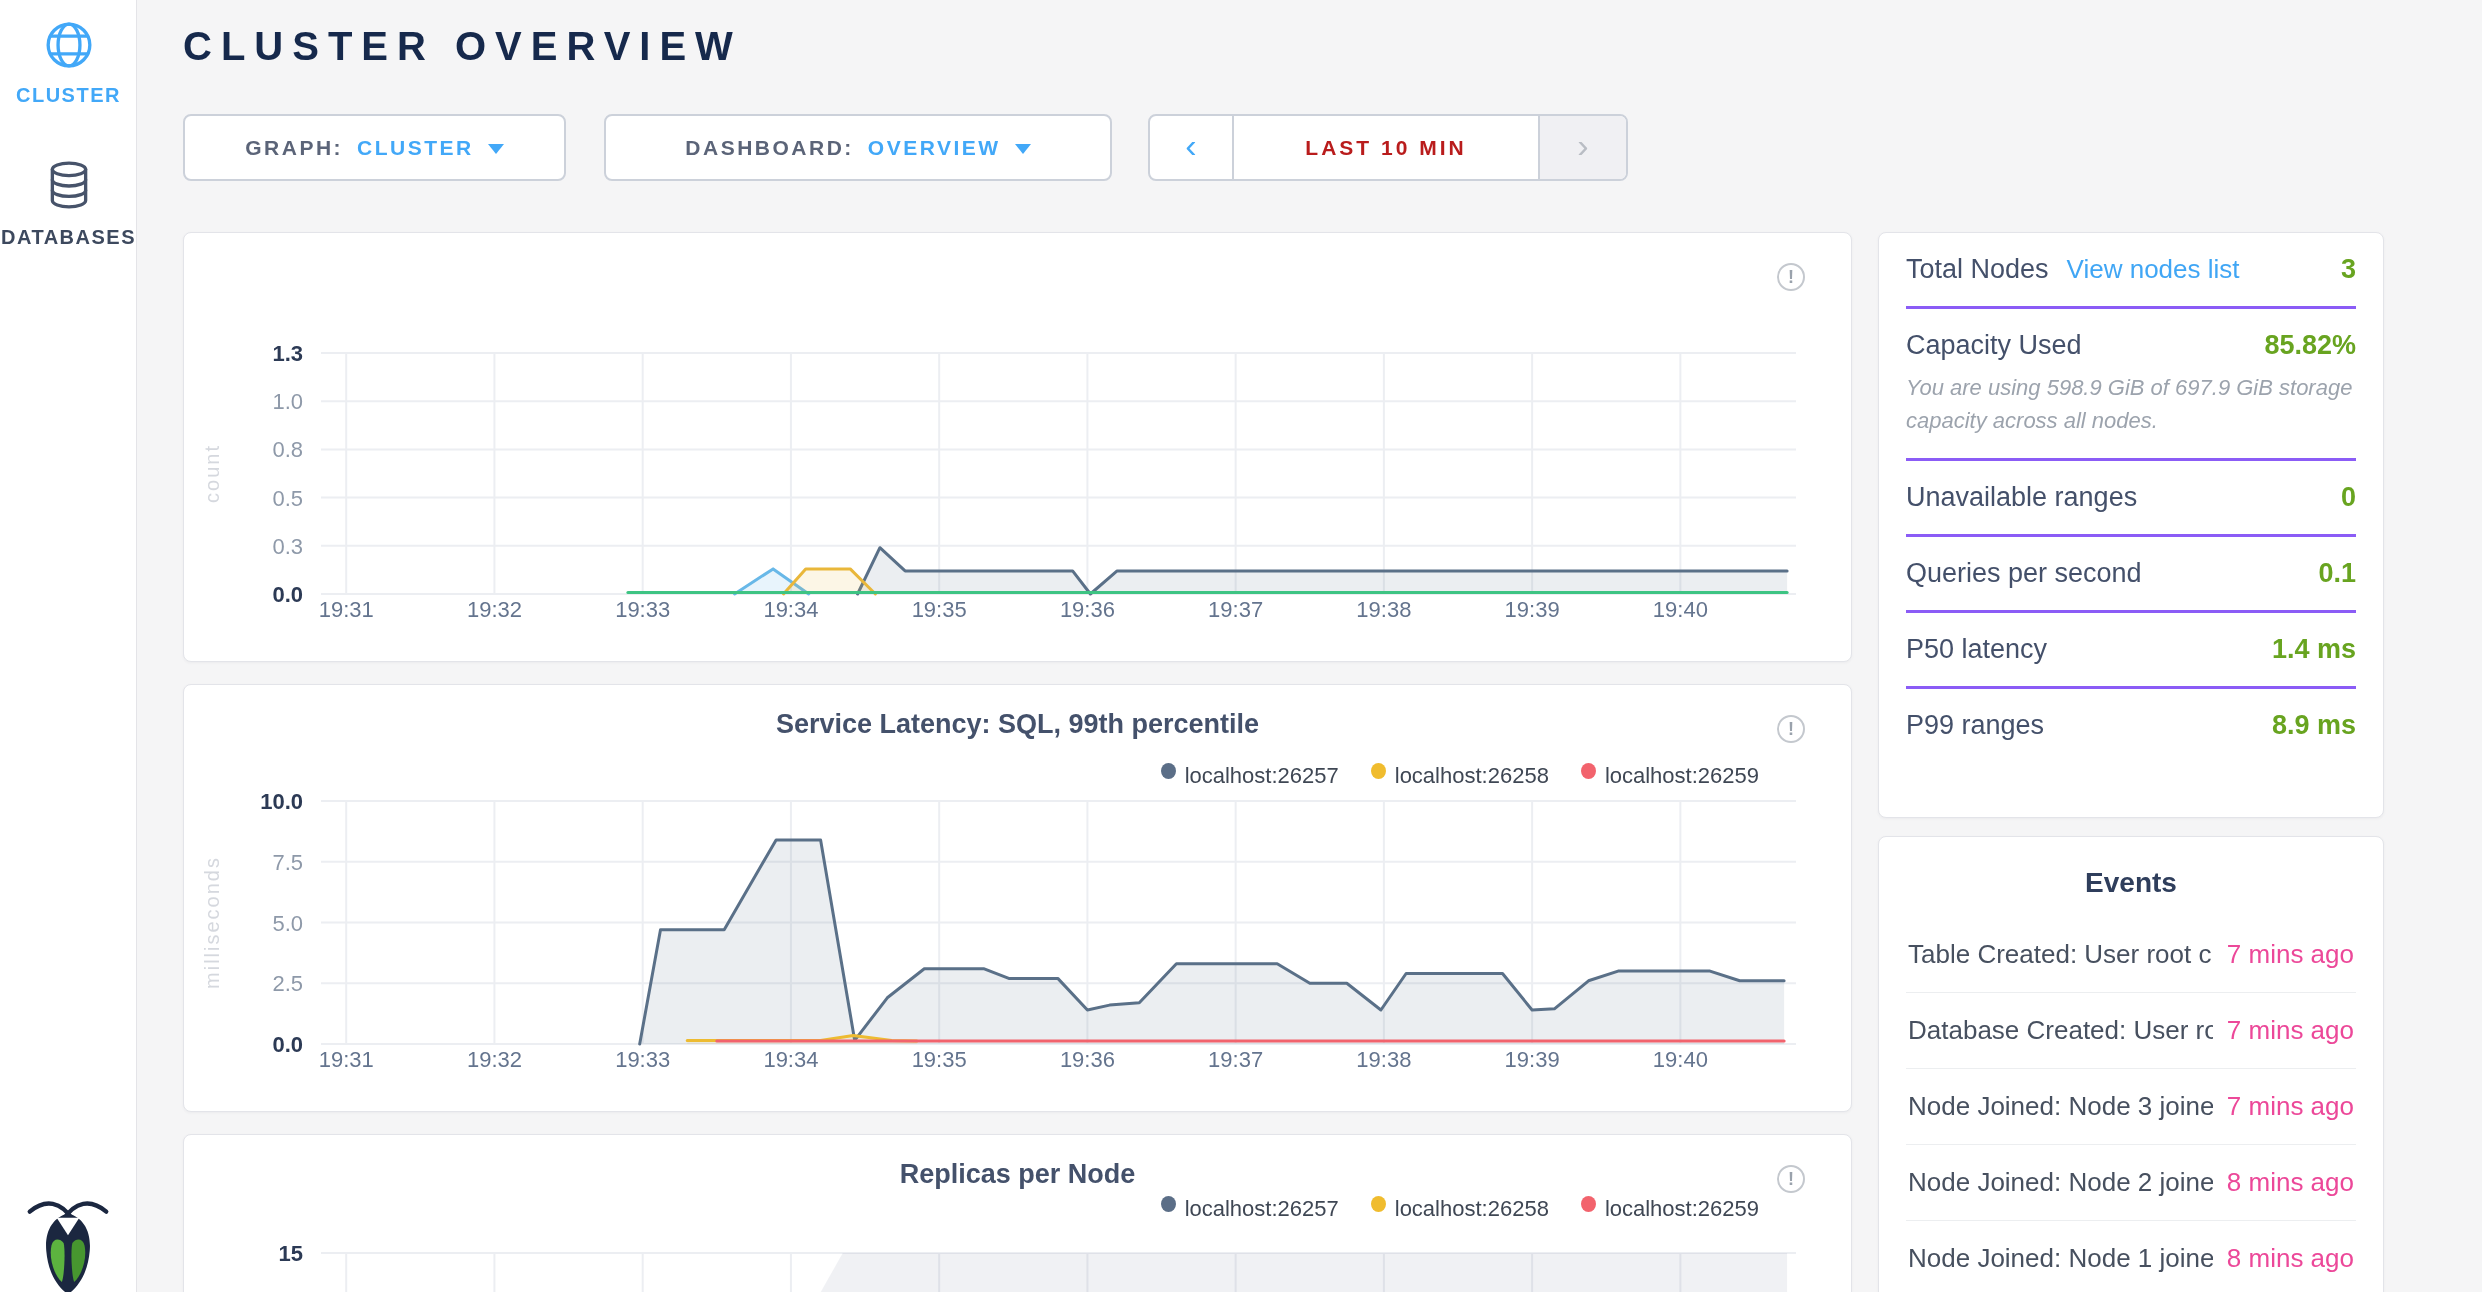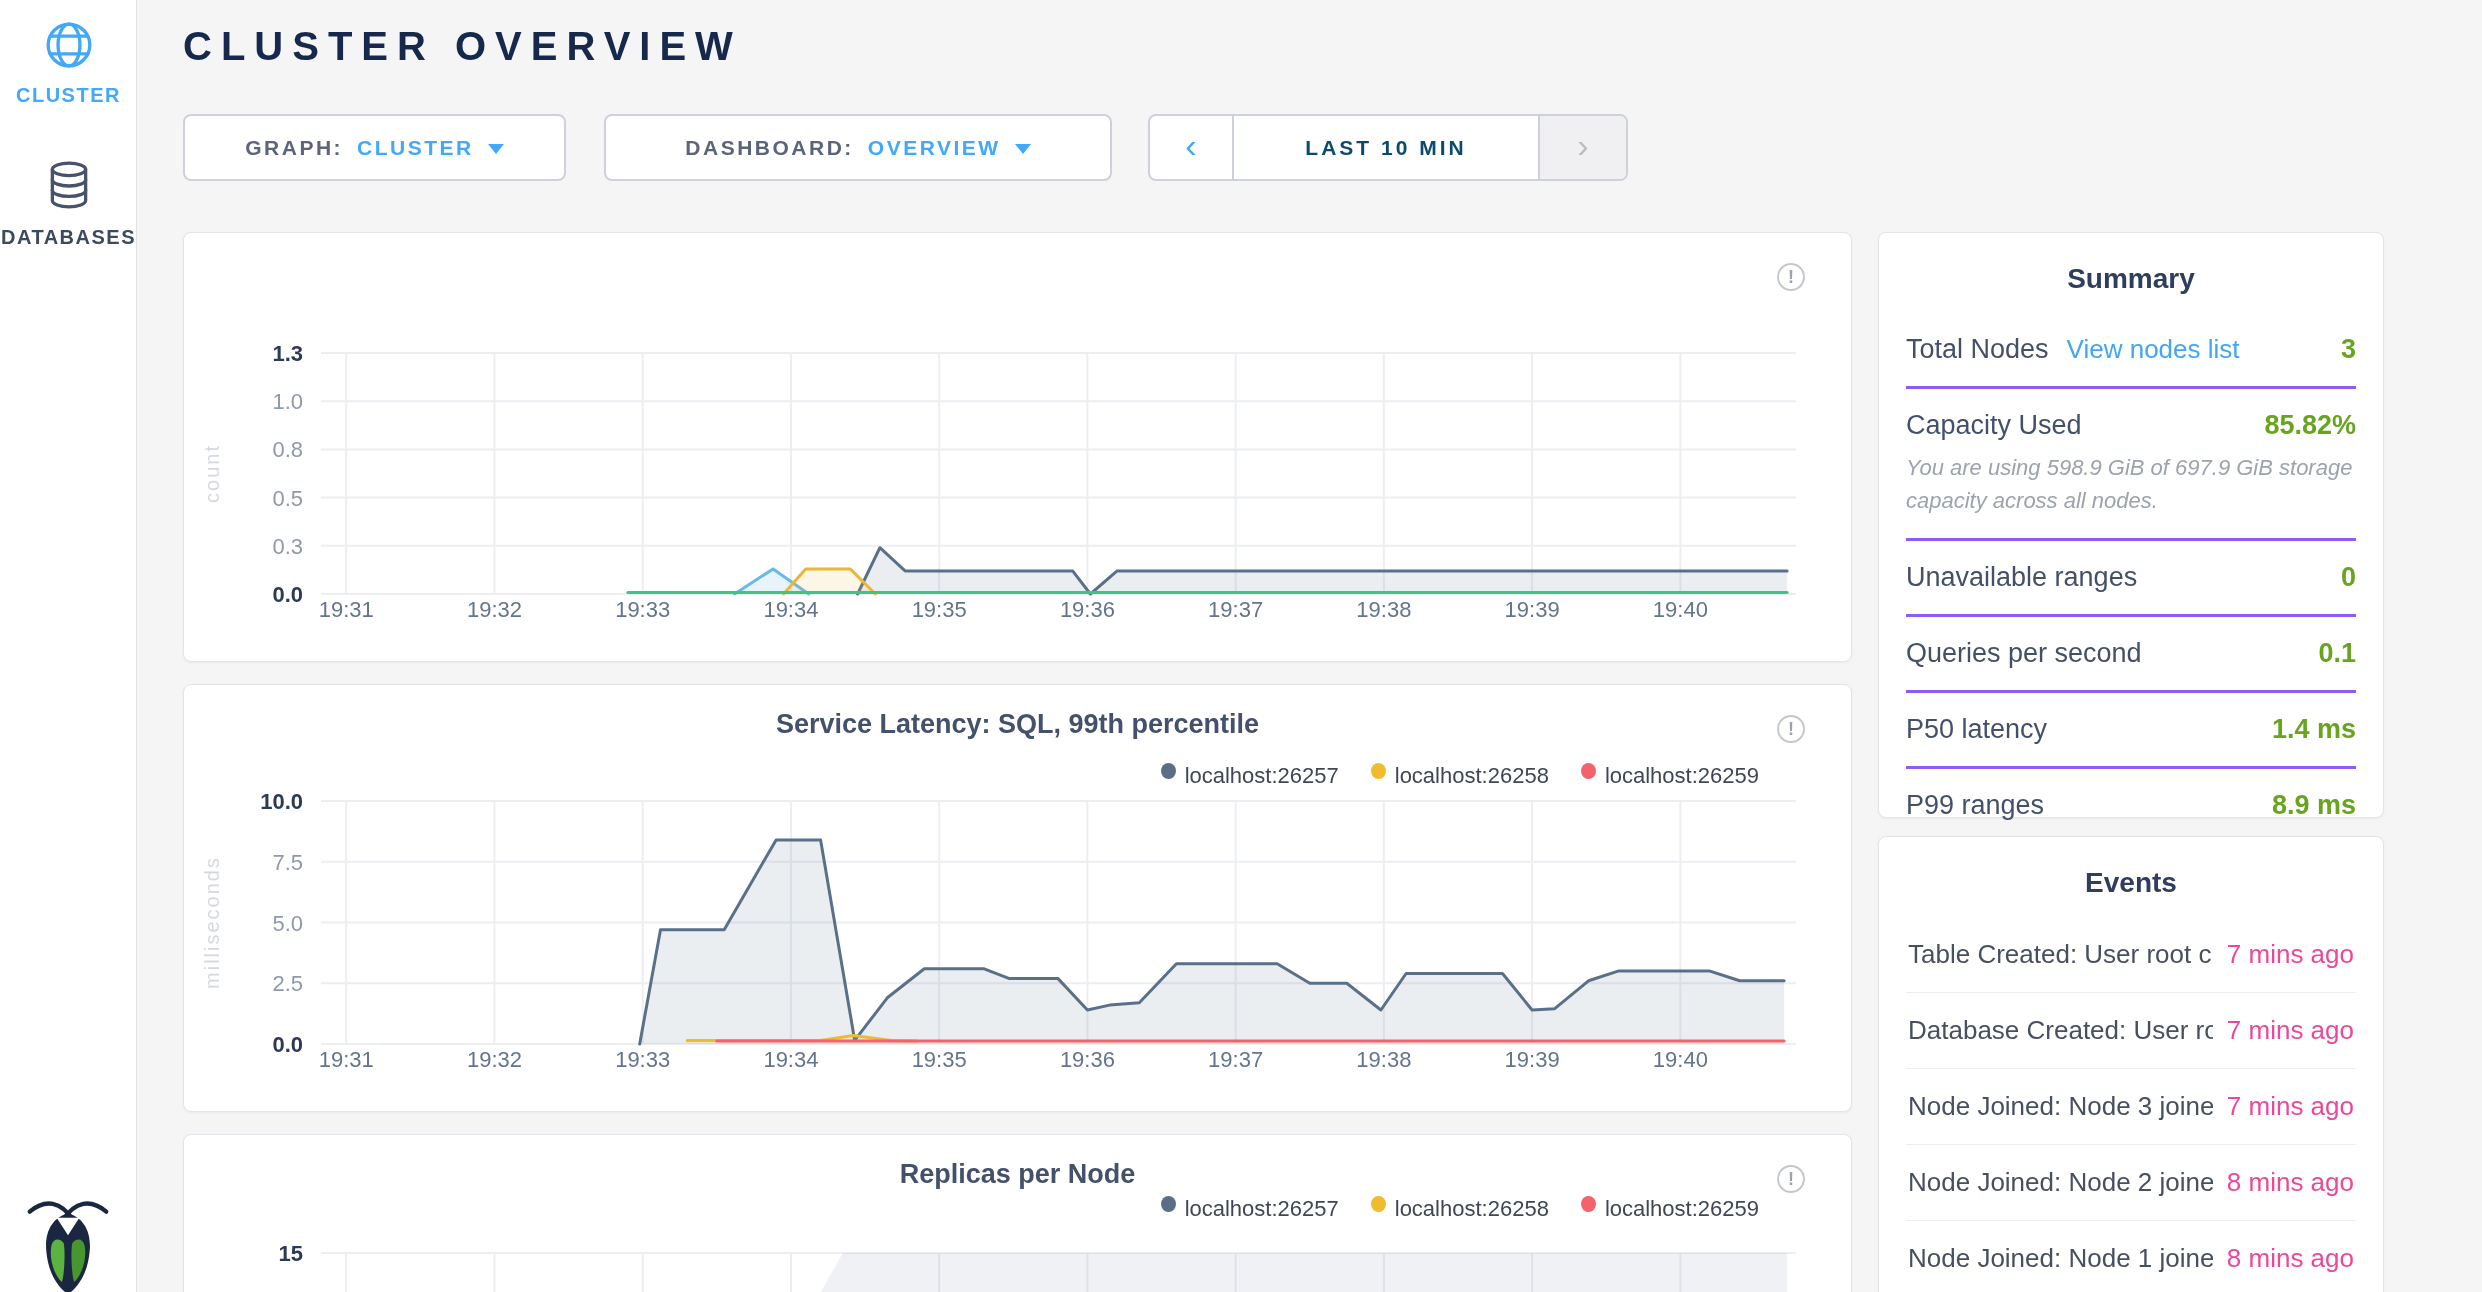--- a/index.html
+++ b/index.html
@@ -22,21 +22,21 @@
     border-radius:8px;display:flex;align-items:center;justify-content:center;gap:14px;
     font-size:21px;font-weight:700;letter-spacing:2.5px;cursor:pointer;}
   .ctrl-label{color:#5b6478;}
   .ctrl-value{color:#42a8f8;}
   .chev-down{width:0;height:0;border-left:8px solid transparent;border-right:8px solid transparent;
     border-top:10px solid #42a8f8;margin-top:3px;}
   .time-group{position:absolute;left:1148px;top:114px;height:67px;display:flex;
     border:2px solid #ccd1da;border-radius:8px;overflow:hidden;background:#fff;}
   .tg-seg{display:flex;align-items:center;justify-content:center;cursor:pointer;}
   .tg-prev{width:84px;border-right:2px solid #ccd1da;color:#42a8f8;font-size:34px;padding-bottom:4px;}
-  .tg-label{width:304px;color:#0c4a6e;font-size:21px;font-weight:700;letter-spacing:3px;}
+  .tg-label{width:304px;color:#b91c1c;font-size:21px;font-weight:700;letter-spacing:3px;}
   .tg-next{width:88px;border-left:2px solid #ccd1da;background:#f0f0f3;color:#b9bdc4;
     font-size:34px;padding-bottom:4px;}
 
   
   .card{position:absolute;background:#fff;border:1px solid #e3e4e9;border-radius:8px;
     box-shadow:0 1px 3px rgba(60,64,80,0.05);}
   .chart-title{position:absolute;top:24px;left:0;width:100%;text-align:center;
     font-size:27px;font-weight:700;color:#44516b;}
   .info-icon{position:absolute;top:30px;right:46px;width:28px;height:28px;border:2px solid #c4c8ce;
     border-radius:50%;color:#9aa2ac;font-size:18px;font-weight:700;text-align:center;
@@ -276,21 +276,20 @@
       <clipPath id="clip2">
         <rect x="137" y="113" width="1475" height="152"></rect>
       </clipPath>
       <g clip-path="url(#clip2)">
         <path d="M577.3,262.0L658.8,118.0L1603.1,118.0L1603.1,262.0L577.3,262.0Z" fill="rgba(104,122,145,0.10)" stroke="none"></path>
       </g>
     </svg>
 </div>
 
 <div class="card" style="left:1878px;top:232px;width:506px;height:586px;">
-  <div class="panel-title">Summary</div>
   <div class="panel-body">
     <div class="s-row">
       <span class="s-label">Total Nodes</span>
       <span class="s-link">View nodes list</span>
       <span class="s-value">3</span>
     </div>
     <div class="s-row">
       <span class="s-label">Capacity Used</span>
       <span class="s-value">85.82%</span>
       <span class="s-sub">You are using 598.9 GiB of 697.9 GiB storage capacity across all nodes.</span>

